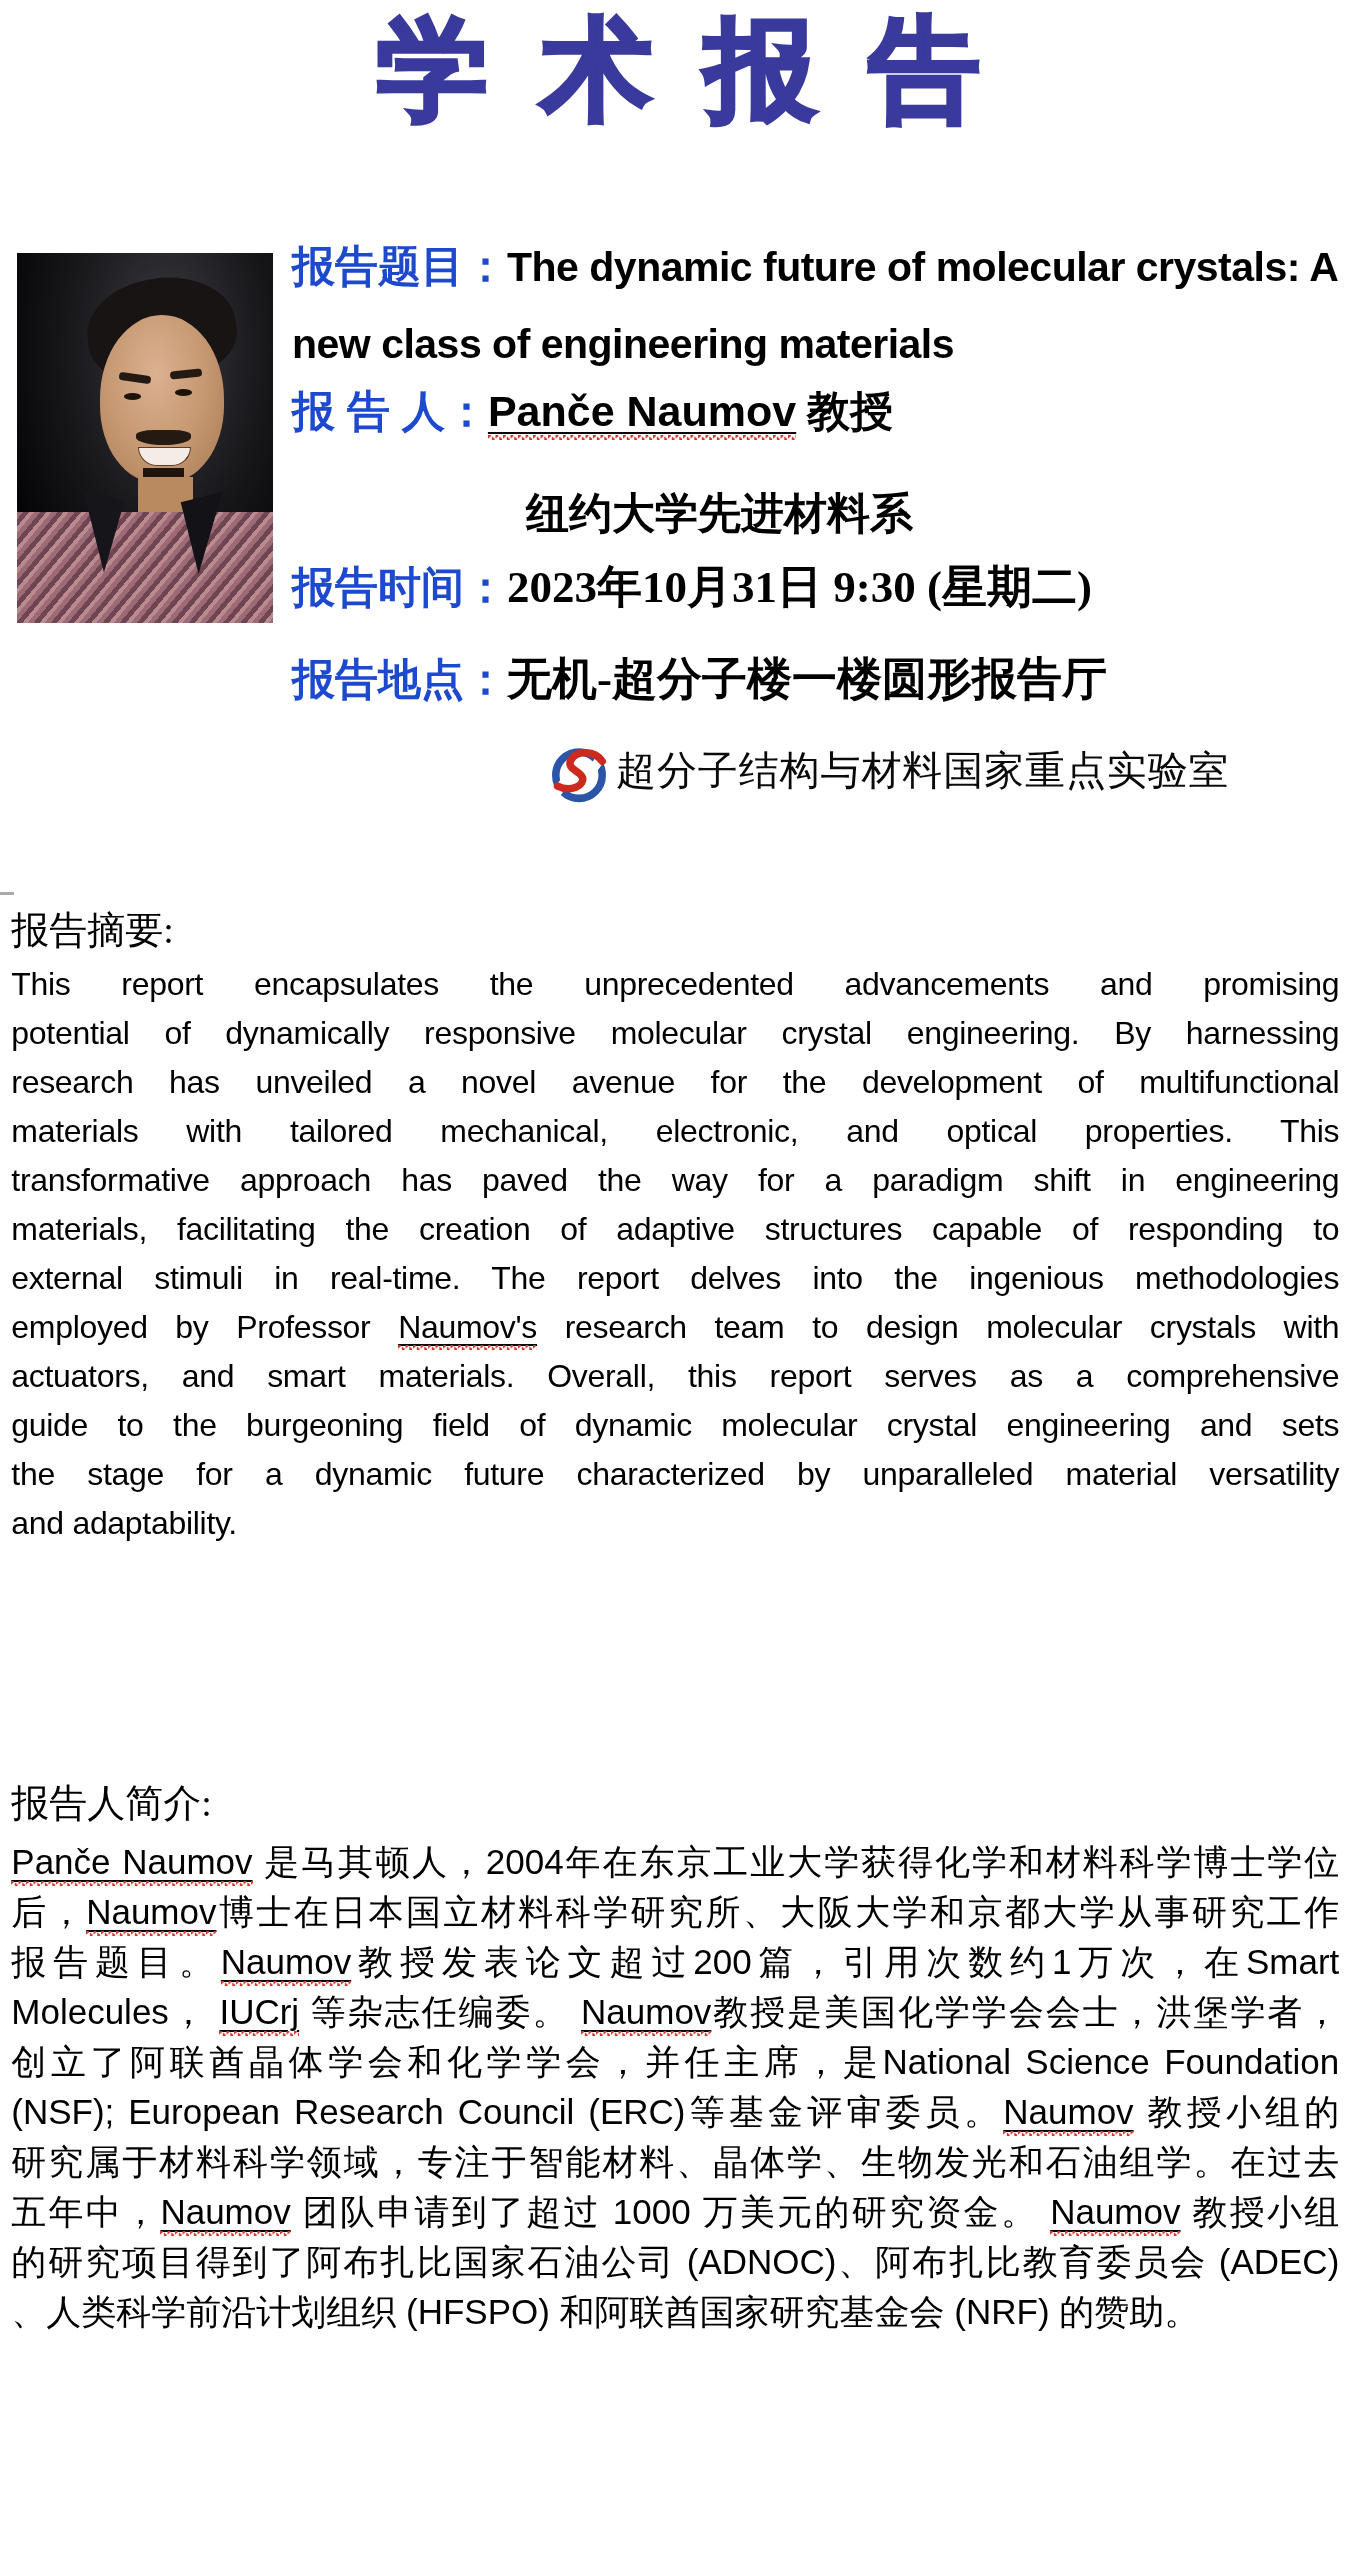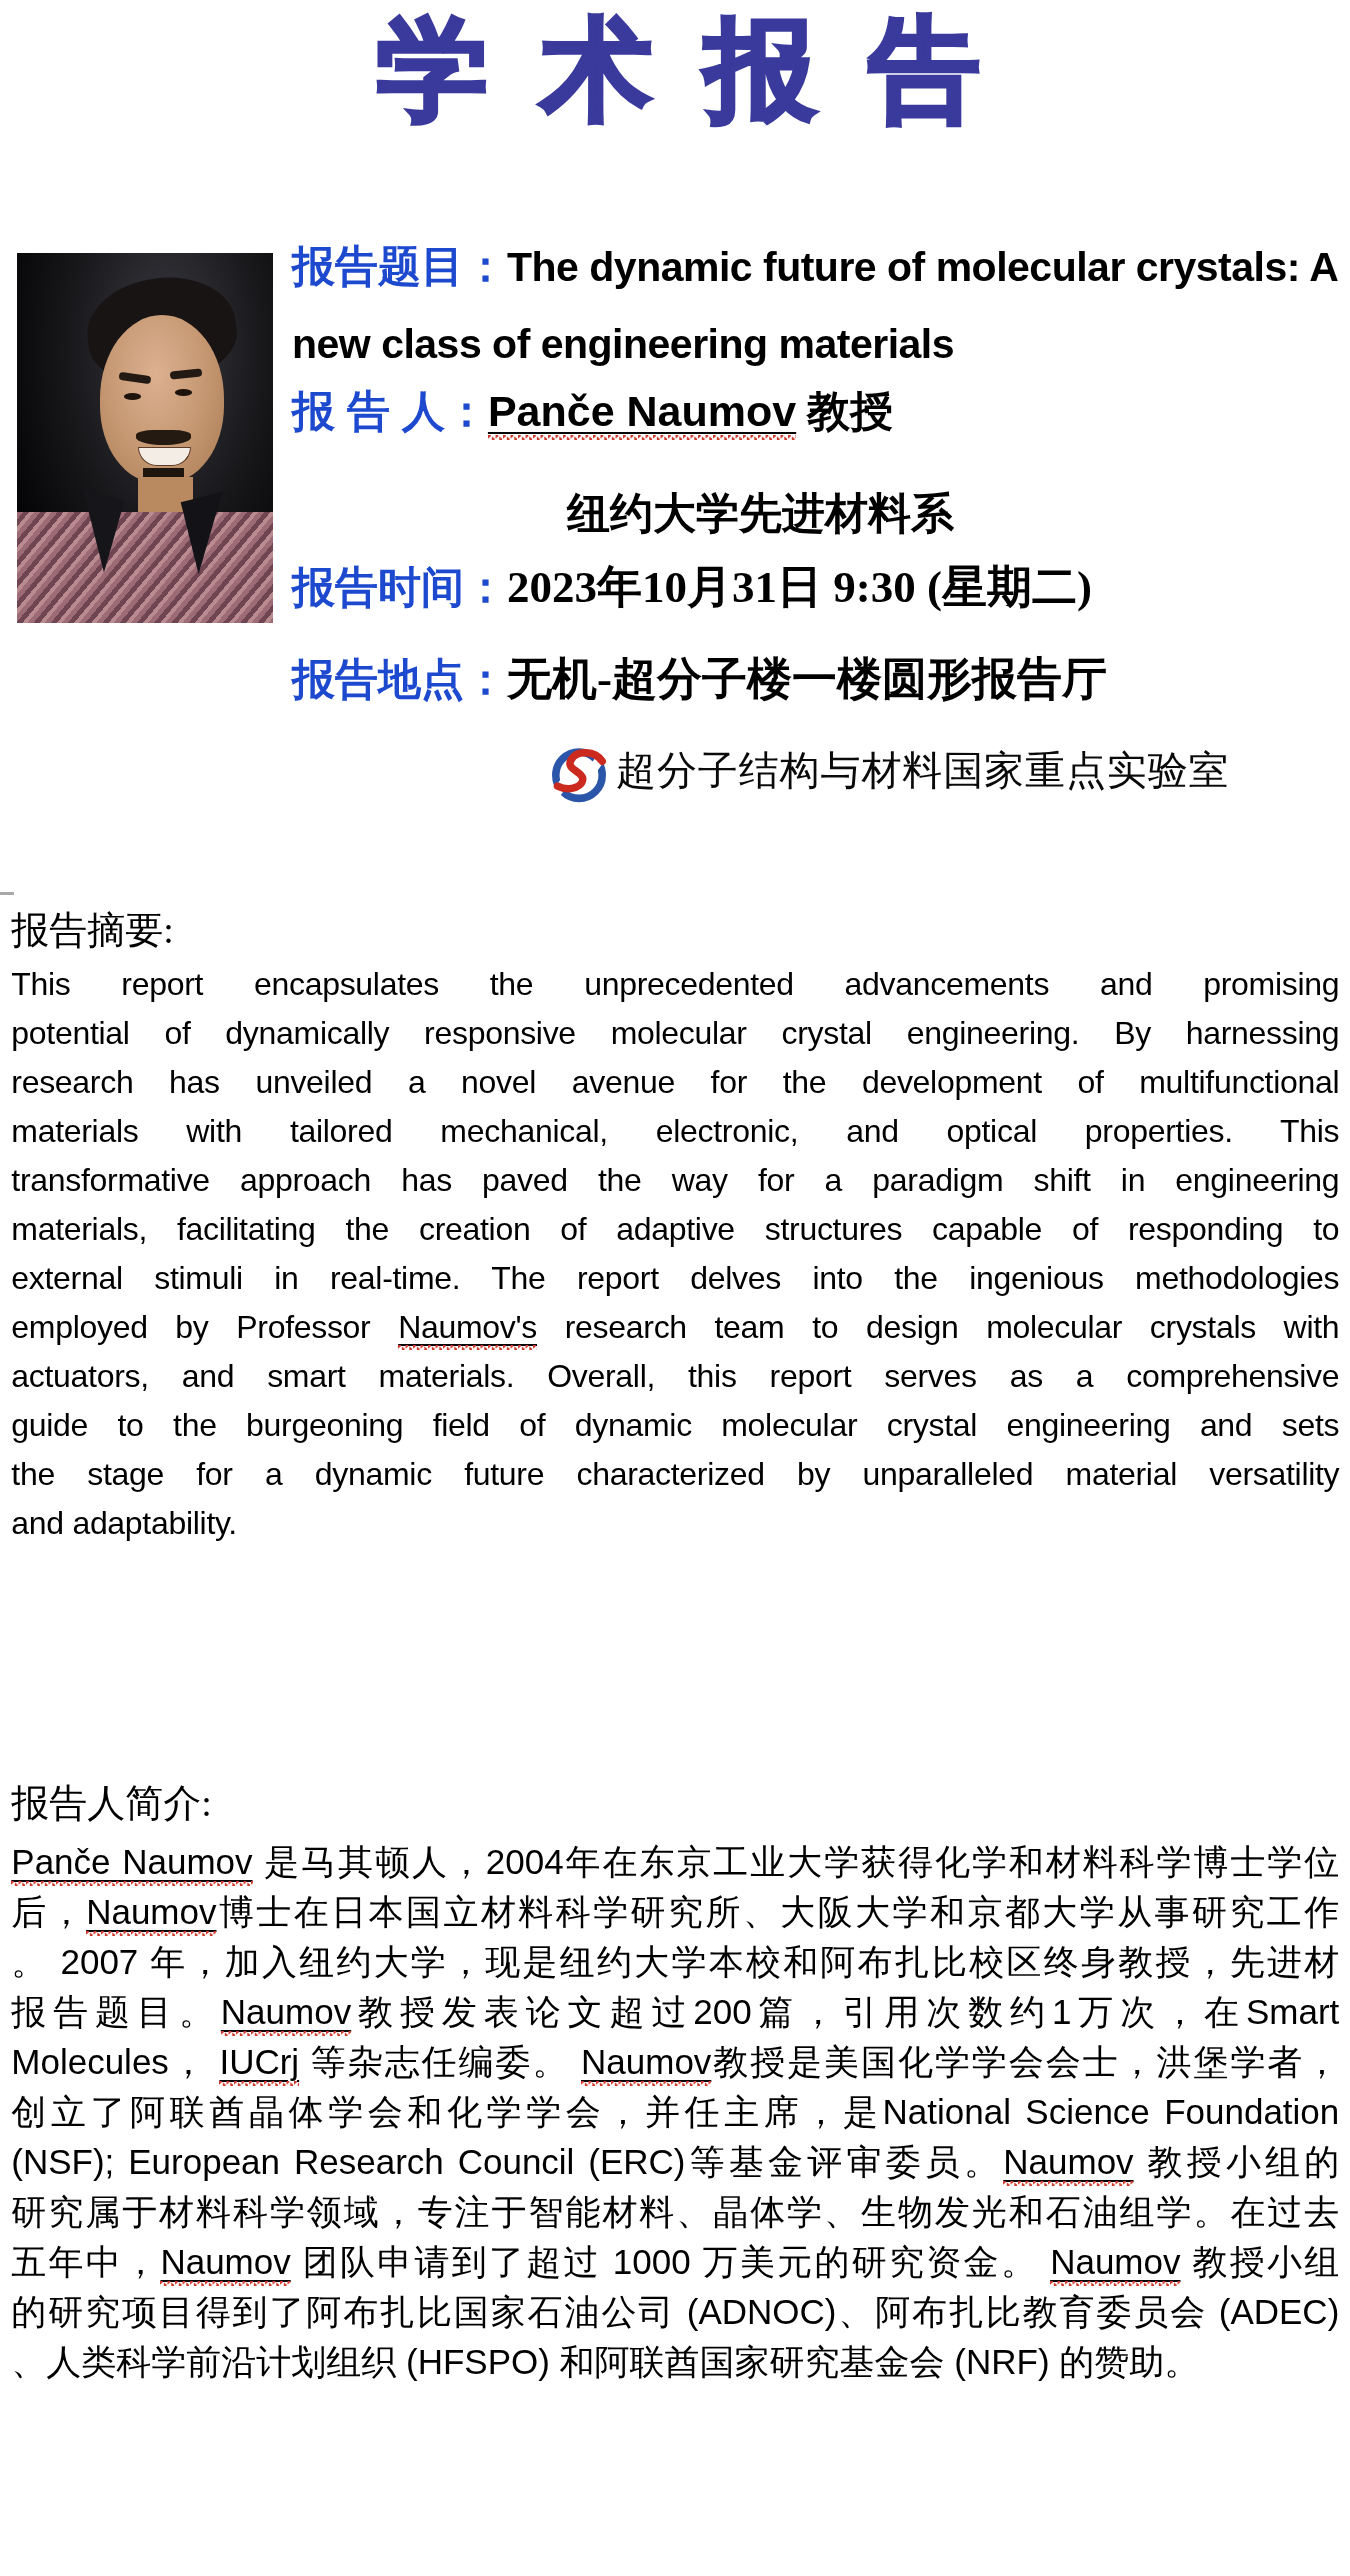--- a/index.html
+++ b/index.html
@@ -44,21 +44,21 @@
   .ph-neck { position:absolute; left:121px; top:224px; width:55px; height:49px; background:#b9895f; }
 
   
   .info-row { position:absolute; white-space:nowrap; }
   .row-topic { left:292px; top:232px; width:1058px; white-space:normal; line-height:68px; }
   .blue-label { color:var(--label-blue,#1d49cf); font-weight:bold; font-size:43px; }
   .topic-value { font-weight:bold; font-size:41px; letter-spacing:-0.5px; color:#000; }
   .row-speaker { left:292px; top:383px; line-height:57px;text-align:center; }
   .speaker-name { font-weight:bold; font-size:43px; }
   .speaker-suffix { font-weight:bold; font-size:43px; font-family:"Liberation Serif","DejaVu Serif",serif; }
-  .row-affil { left:526px; top:485px; font-weight:bold; font-size:43px; font-family:"Liberation Serif","DejaVu Serif",serif;margin-left:41px; }
+  .row-affil { left:526px; top:485px; font-weight:bold; font-size:43px; font-family:"Liberation Serif","DejaVu Serif",serif; }
   .row-time { left:292px; top:552px; line-height:70px; }
   .row-place { left:292px; top:651px; line-height:57px; }
   .serif-value { font-family:"Liberation Serif","DejaVu Serif",serif; font-weight:bold; font-size:45px; color:#000; }
   .row-lab { left:550px; top:743px; display:flex; align-items:flex-start; gap:8px; }
   .lab-name { font-family:"Liberation Serif","DejaVu Serif",serif; font-size:40px; color:#0a0a0a; letter-spacing:0.9px; }
   .logo-svg { width:58px; height:62px; display:block; }
   .ring { fill:none; stroke:var(--logo-blue,#2a55a8); stroke-width:13; }
   .sred { fill:none; stroke:var(--logo-red,#cc2a1e); stroke-width:13; stroke-linecap:round; }
 
   
@@ -153,21 +153,20 @@
     <div class="line"><span>actuators, and smart materials. Overall, this report serves as a comprehensive</span></div>
     <div class="line"><span>guide to the burgeoning field of dynamic molecular crystal engineering and sets</span></div>
     <div class="line"><span>the stage for a dynamic future characterized by unparalleled material versatility</span></div>
     <div class="line"><span>and adaptability.</span></div>
   </div>
 
 <div class="bio-title">报告人简介:</div>
 <div class="bio-body textblock">
     <div class="line"><span class="mark">Panče Naumov</span><span> 是马其顿人，2004年在东京工业大学获得化学和材料科学博士学位</span></div>
     <div class="line"><span>后，</span><span class="mark">Naumov</span><span>博士在日本国立材料科学研究所、大阪大学和京都大学从事研究工作</span></div>
-    <div class="line"><span>。 2007 年，加入纽约大学，现是纽约大学本校和阿布扎比校区终身教授，先进材</span></div>
     <div class="line"><span>报告题目。</span><span class="mark">Naumov</span><span>教授发表论文超过200篇，引用次数约1万次，在Smart</span></div>
     <div class="line"><span>Molecules， </span><span class="mark">IUCrj</span><span> 等杂志任编委。 </span><span class="mark">Naumov</span><span>教授是美国化学学会会士，洪堡学者，</span></div>
     <div class="line"><span>创立了阿联酋晶体学会和化学学会，并任主席，是National Science Foundation</span></div>
     <div class="line"><span>(NSF); European Research Council (ERC)等基金评审委员。</span><span class="mark">Naumov</span><span> 教授小组的</span></div>
     <div class="line"><span>研究属于材料科学领域，专注于智能材料、晶体学、生物发光和石油组学。在过去</span></div>
     <div class="line"><span>五年中，</span><span class="mark">Naumov</span><span> 团队申请到了超过 1000 万美元的研究资金。 </span><span class="mark">Naumov</span><span> 教授小组</span></div>
     <div class="line"><span>的研究项目得到了阿布扎比国家石油公司 (ADNOC)、阿布扎比教育委员会 (ADEC)</span></div>
     <div class="line"><span>、人类科学前沿计划组织 (HFSPO) 和阿联酋国家研究基金会 (NRF) 的赞助。</span></div>
   </div>
 

